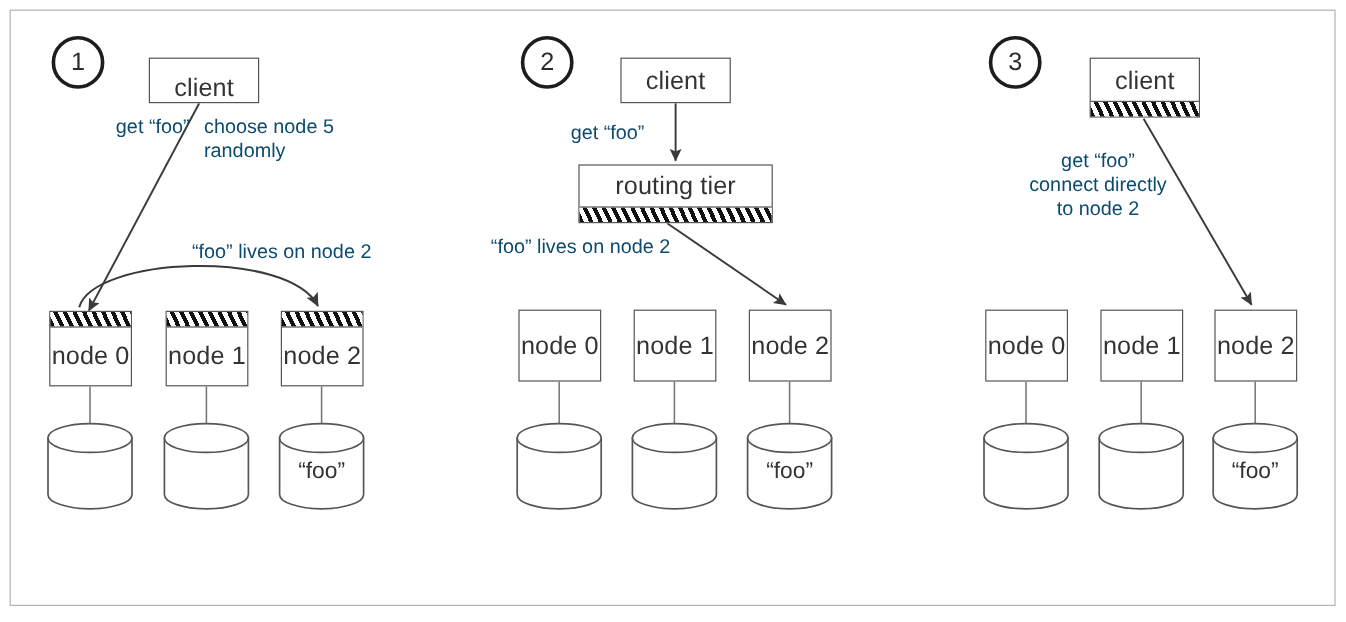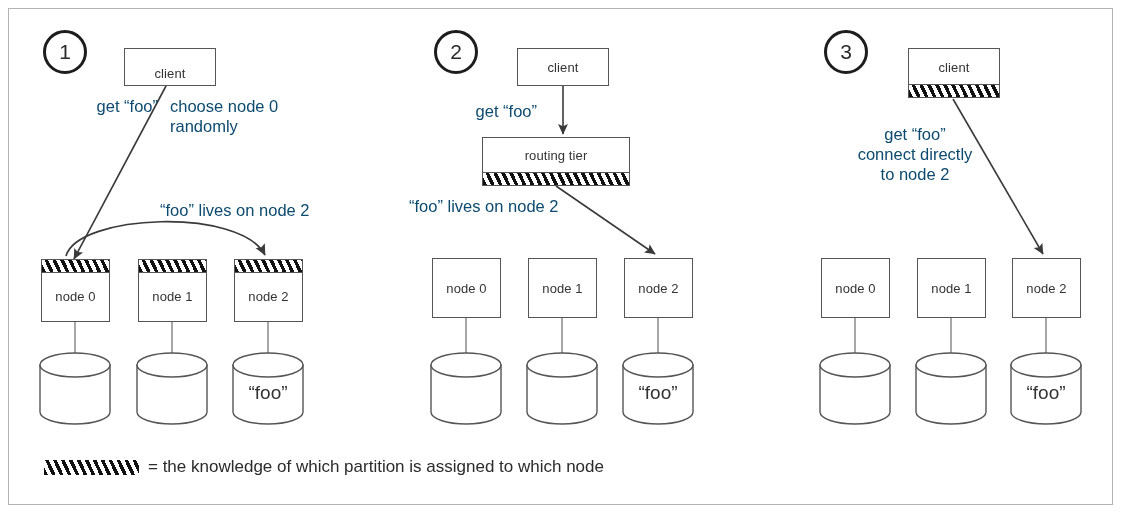--- a/index.html
+++ b/index.html
@@ -32,21 +32,21 @@
   .box{
     position:absolute;
     box-sizing:border-box;
     border:1.4px solid #555;
     background:#fff;
     display:flex;
     align-items:center;
     justify-content:center;
   }
   .box .lbl{
-    font-size:13px;
+    font-size:21px;
     line-height:1;
     color:#333;
     letter-spacing:.1px;
     white-space:nowrap;
   }
   
   .hatch{
     position:absolute;
     left:0;right:0;
     height:13px;
@@ -194,21 +194,21 @@
     </g>
   </svg>
 
   <div class="step-circle" style="left:43px;top:30px;">1</div>
 
   <div class="box with-top-hatch" style="left:124px;top:48px;width:92px;height:38px;">
     <span class="lbl">client</span>
   </div>
 
   <div class="txt right" style="left:58px;top:96px;width:100px;">get “foo”</div>
-  <div class="txt" style="left:170px;top:96px;width:160px;">choose node 0
+  <div class="txt" style="left:170px;top:96px;width:160px;">choose node 5
 randomly</div>
   <div class="txt" style="left:160px;top:200px;width:200px;">“foo” lives on node 2</div>
 
   <div class="box with-top-hatch" style="left:41px;top:259px;width:69px;height:63px;">
     <div class="hatch top"></div>
     <span class="lbl">node 0</span>
   </div>
   <div class="box with-top-hatch" style="left:138px;top:259px;width:69px;height:63px;">
     <div class="hatch top"></div>
     <span class="lbl">node 1</span>
@@ -223,21 +223,21 @@
   </div>
 
   <div class="step-circle" style="left:434px;top:30px;">2</div>
 
   <div class="box" style="left:517px;top:48px;width:92px;height:38px;">
     <span class="lbl">client</span>
   </div>
 
   <div class="txt right" style="left:432px;top:101px;width:105px;">get “foo”</div>
 
-  <div class="box with-bottom-hatch" style="left:482px;top:137px;width:148px;height:49px;">
+  <div class="box with-bottom-hatch" style="left:482px;top:137px;width:162px;height:49px;">
     <span class="lbl">routing tier</span>
     <div class="hatch bottom"></div>
   </div>
 
   <div class="txt" style="left:409px;top:196px;width:220px;">“foo” lives on node 2</div>
 
   <div class="box" style="left:432px;top:258px;width:69px;height:60px;">
     <span class="lbl">node 0</span>
   </div>
   <div class="box" style="left:528px;top:258px;width:69px;height:60px;">
@@ -269,17 +269,13 @@
     <span class="lbl">node 1</span>
   </div>
   <div class="box" style="left:1012px;top:258px;width:69px;height:60px;">
     <span class="lbl">node 2</span>
   </div>
 
   <div class="cyl" style="left:1011px;top:353px;width:70px;height:72px;">
     <div class="cyl-label">“foo”</div>
   </div>
 
-  <div id="legend" style="left:44px;top:457px;">
-    <div class="swatch"></div>
-    <div class="legend-text">= the knowledge of which partition is assigned to which node</div>
-  </div>
 </div>
 
 </body></html>

